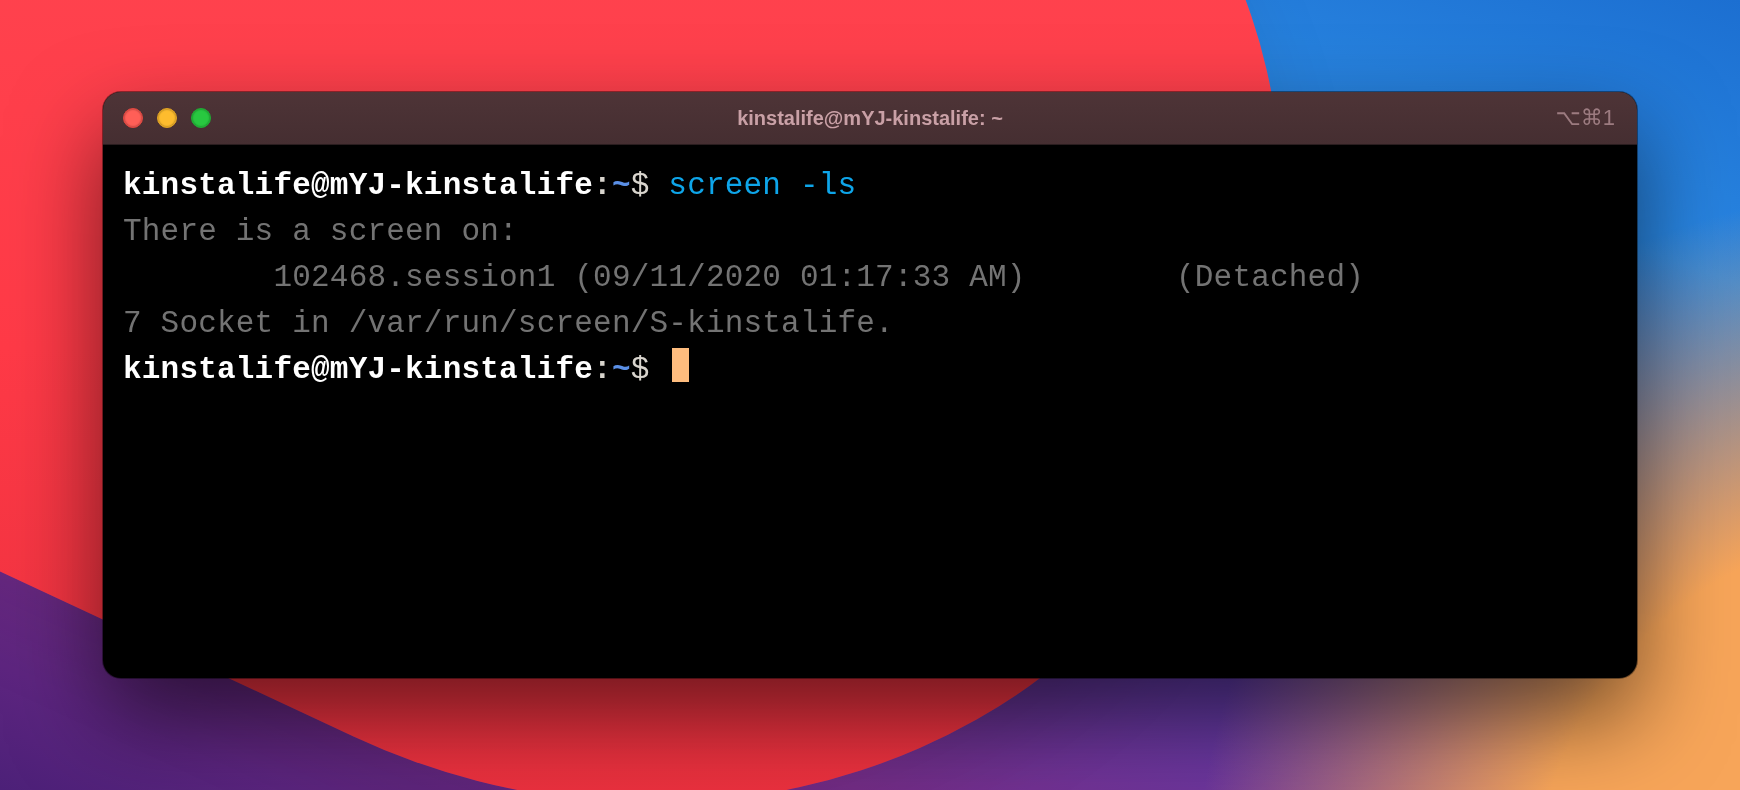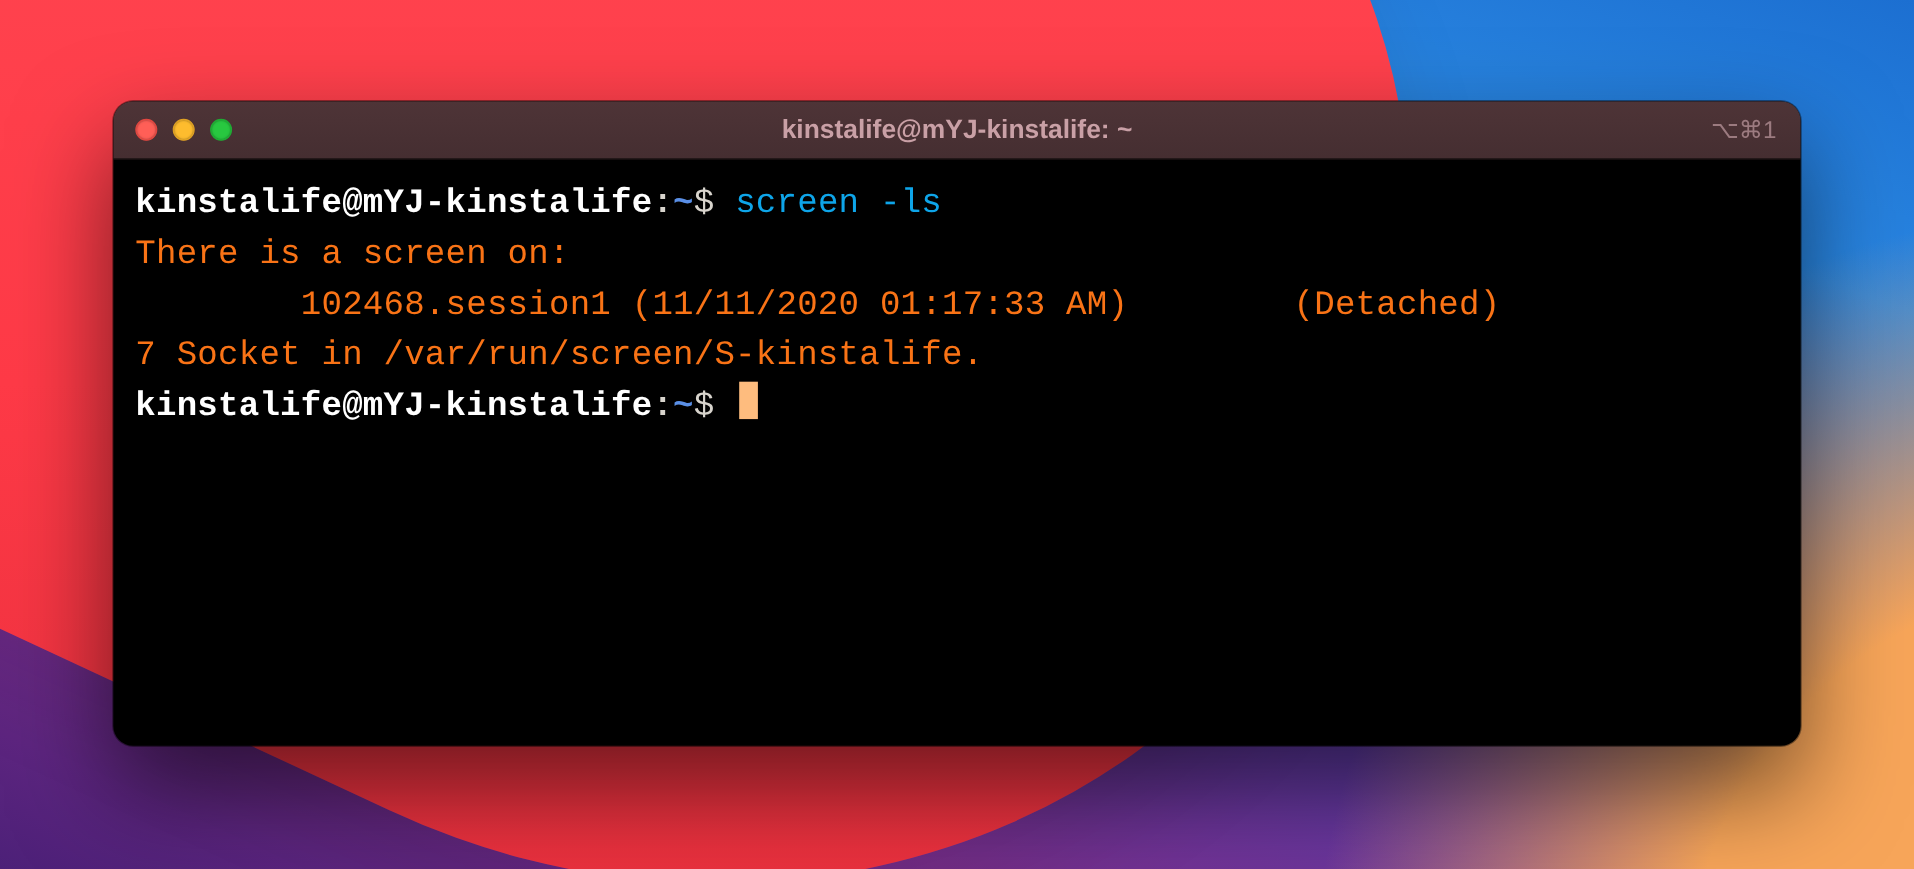--- a/index.html
+++ b/index.html
@@ -61,21 +61,21 @@
   .tl { width:18px; height:18px; border-radius:50%; box-shadow: inset 0 0 2px rgba(0,0,0,0.5); }
   .tl-close   { background:#ff5f57; border:1px solid #e1463f; }
   .tl-min     { background:#febc2e; border:1px solid #dfa023; }
   .tl-max     { background:#28c840; border:1px solid #1faa33; }
 
   .title {
     position:absolute;
     left:0; right:0;
     text-align:center;
     color:#c9a0a6;
-    font-size:24px;
+    font-size:20px;
     font-weight:600;
     pointer-events:none;
   }
 
   .titlebar-right {
     position:absolute;
     right:22px;
     display:flex;
     align-items:center;
     gap:8px;
@@ -91,21 +91,21 @@
     line-height: 46px;
     color:#d8d4cd;
     white-space: pre;
     letter-spacing: 0.2px;
   }
   .prompt-user { color:#ffffff; font-weight:bold; }
   .prompt-sep  { color:#d8d4cd; font-weight:bold; }
   .prompt-path { color:#5a8fe6; font-weight:bold; }
   .prompt-dlr  { color:#d8d4cd; }
   .cmd         { color:#0ea5e9; }
-  .out         { color:#f97316; }
+  .out         { color:#737373; }
   .cursor {
     display:inline-block;
     width:17px;
     height:34px;
     background:#febc7e;
     vertical-align: -4px;
     margin-left:4px;
   }
 </style>
 </head>
@@ -124,17 +124,17 @@
       <div class="tl tl-max"></div>
     </div>
     <div class="title">kinstalife@mYJ-kinstalife: ~</div>
     <div class="titlebar-right">
       <span>⌥⌘1</span>
     </div>
   </div>
 
   <div class="term-body"><span class="prompt-user">kinstalife@mYJ-kinstalife</span><span class="prompt-sep">:</span><span class="prompt-path">~</span><span class="prompt-dlr">$</span> <span class="cmd">screen -ls</span>
 <span class="out">There is a screen on:</span>
-<span class="out">        102468.session1 (11/11/2020 01:17:33 AM)        (Detached)</span>
+<span class="out">        102468.session1 (09/11/2020 01:17:33 AM)        (Detached)</span>
 <span class="out">7 Socket in /var/run/screen/S-kinstalife.</span>
 <span class="prompt-user">kinstalife@mYJ-kinstalife</span><span class="prompt-sep">:</span><span class="prompt-path">~</span><span class="prompt-dlr">$</span> <span class="cursor"></span></div>
 
 </div>
 
 </body></html>

